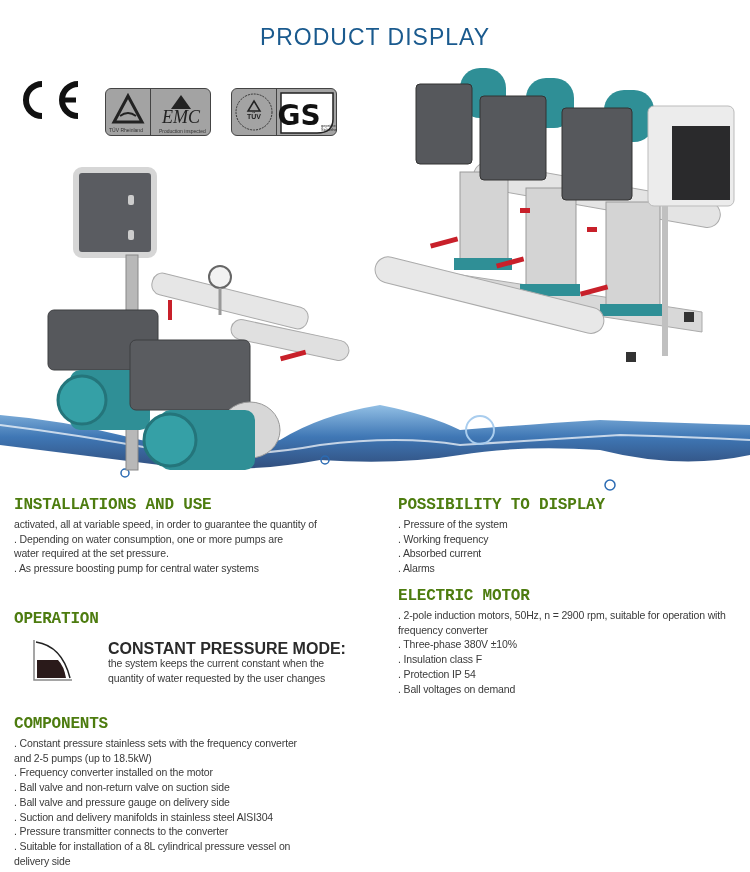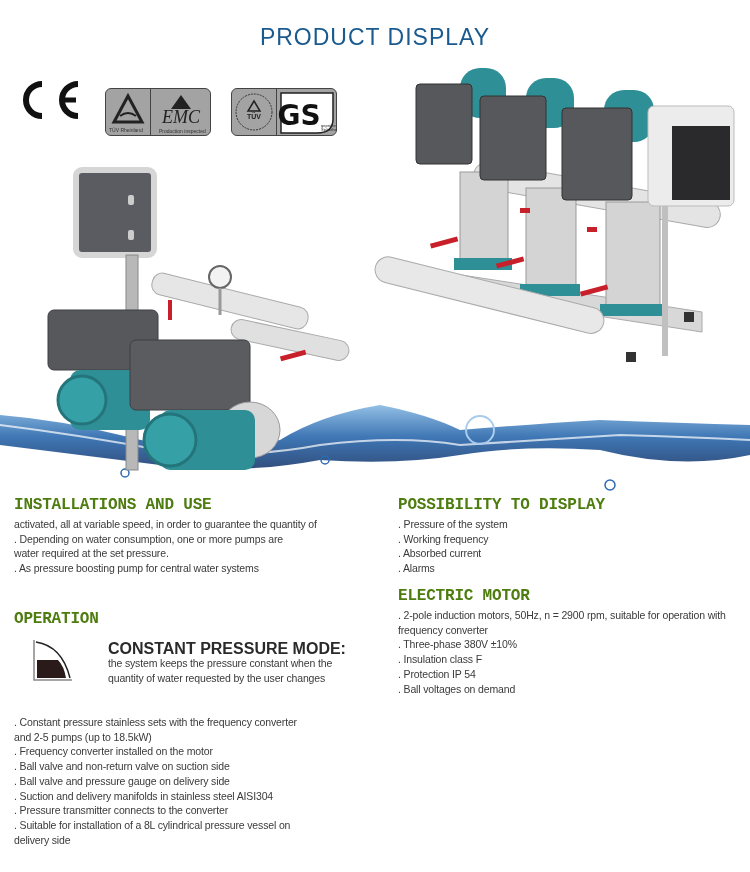--- a/index.html
+++ b/index.html
@@ -188,25 +188,26 @@
 <div class="section sec-operation">
   <h2>OPERATION</h2>
 </div>
 <svg class="mode-icon" viewBox="0 0 42 44">
   <path d="M2 2 L2 42 L40 42" fill="none" stroke="#888" stroke-width="1.5"></path>
   <path d="M4 4 Q30 8 38 40" fill="none" stroke="#222" stroke-width="1.5"></path>
   <path d="M5 22 L26 22 Q32 28 34 40 L5 40 Z" fill="#2a1a1a"></path>
 </svg>
 <div class="mode-block">
   <div class="mode-title">CONSTANT PRESSURE MODE:</div>
-  <div class="line">the system keeps the pressure constant when the</div>
+  <div class="line">the system keeps the current constant when the</div>
   <div class="line">quantity of water requested by the user changes</div>
 </div>
 
 <div class="section sec-components">
+  <h2>COMPONENTS</h2>
   <div class="line">. Constant pressure stainless sets with the frequency converter</div>
   <div class="line">and 2-5 pumps (up to 18.5kW)</div>
   <div class="line">. Frequency converter installed on the motor</div>
   <div class="line">. Ball valve and non-return valve on suction side</div>
   <div class="line">. Ball valve and pressure gauge on delivery side</div>
   <div class="line">. Suction and delivery manifolds in stainless steel AISI304</div>
   <div class="line">. Pressure transmitter connects to the converter</div>
   <div class="line">. Suitable for installation of a 8L cylindrical pressure vessel on</div>
   <div class="line">delivery side</div>
 </div>

